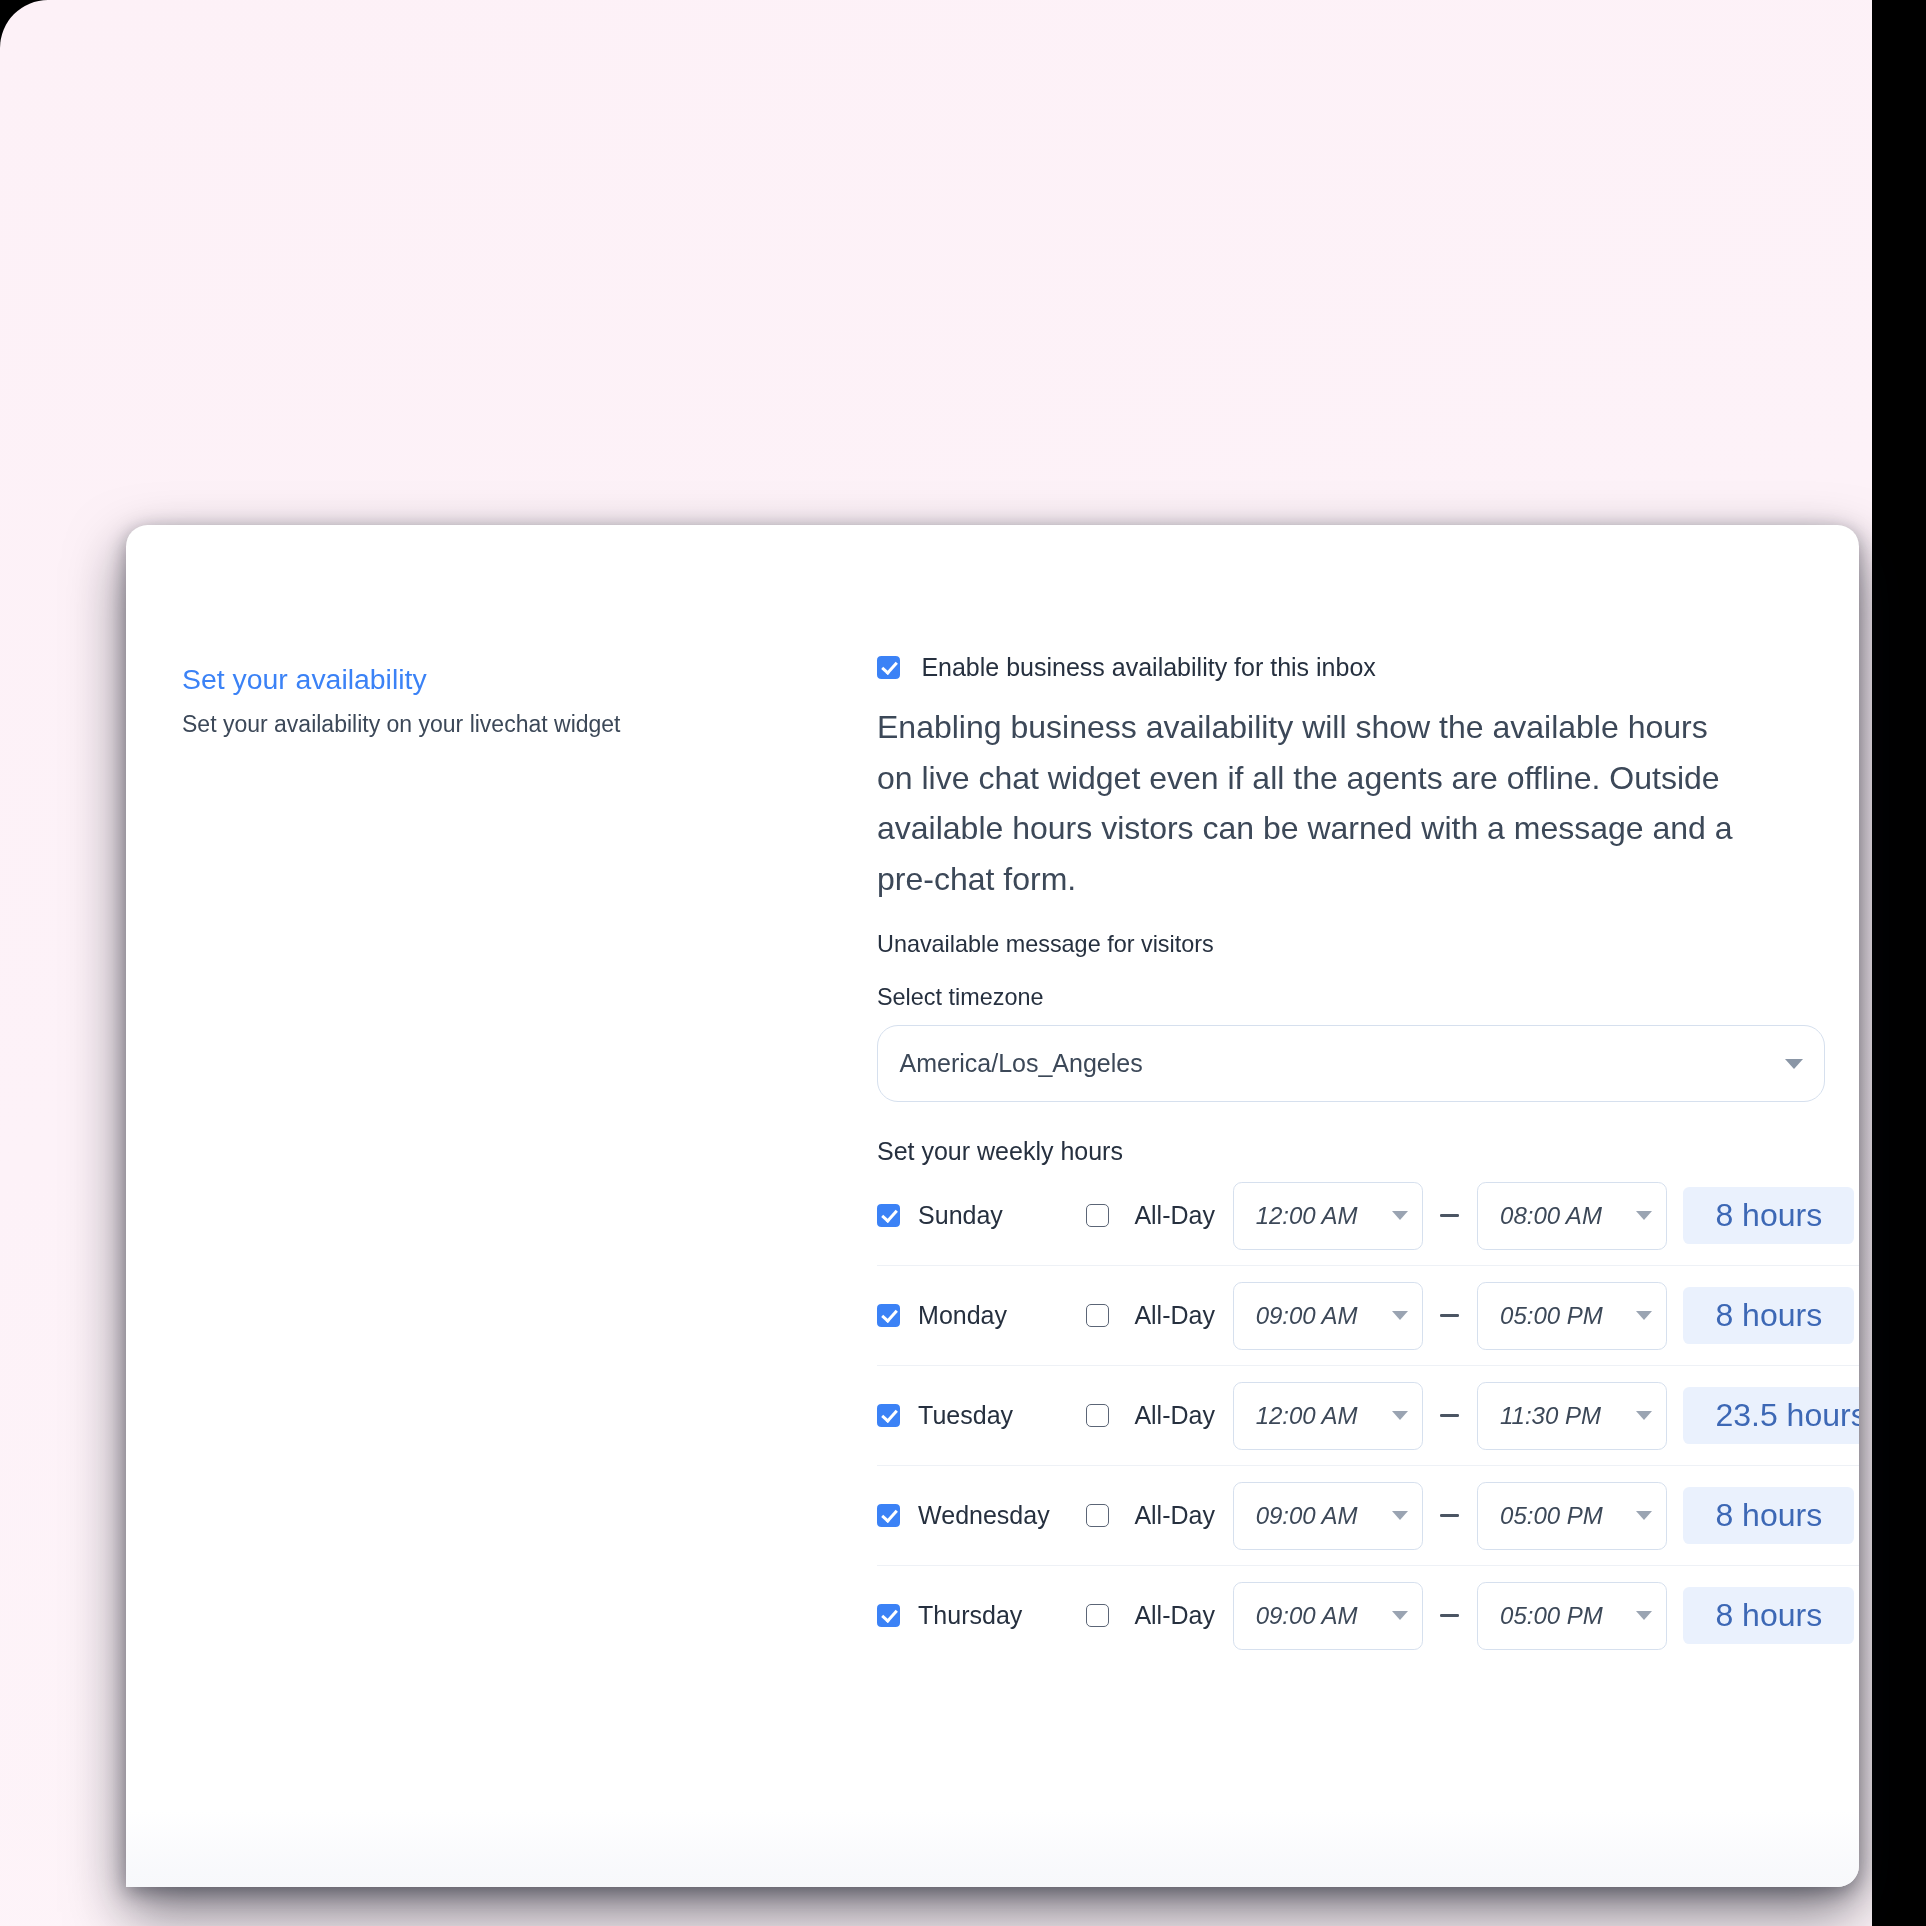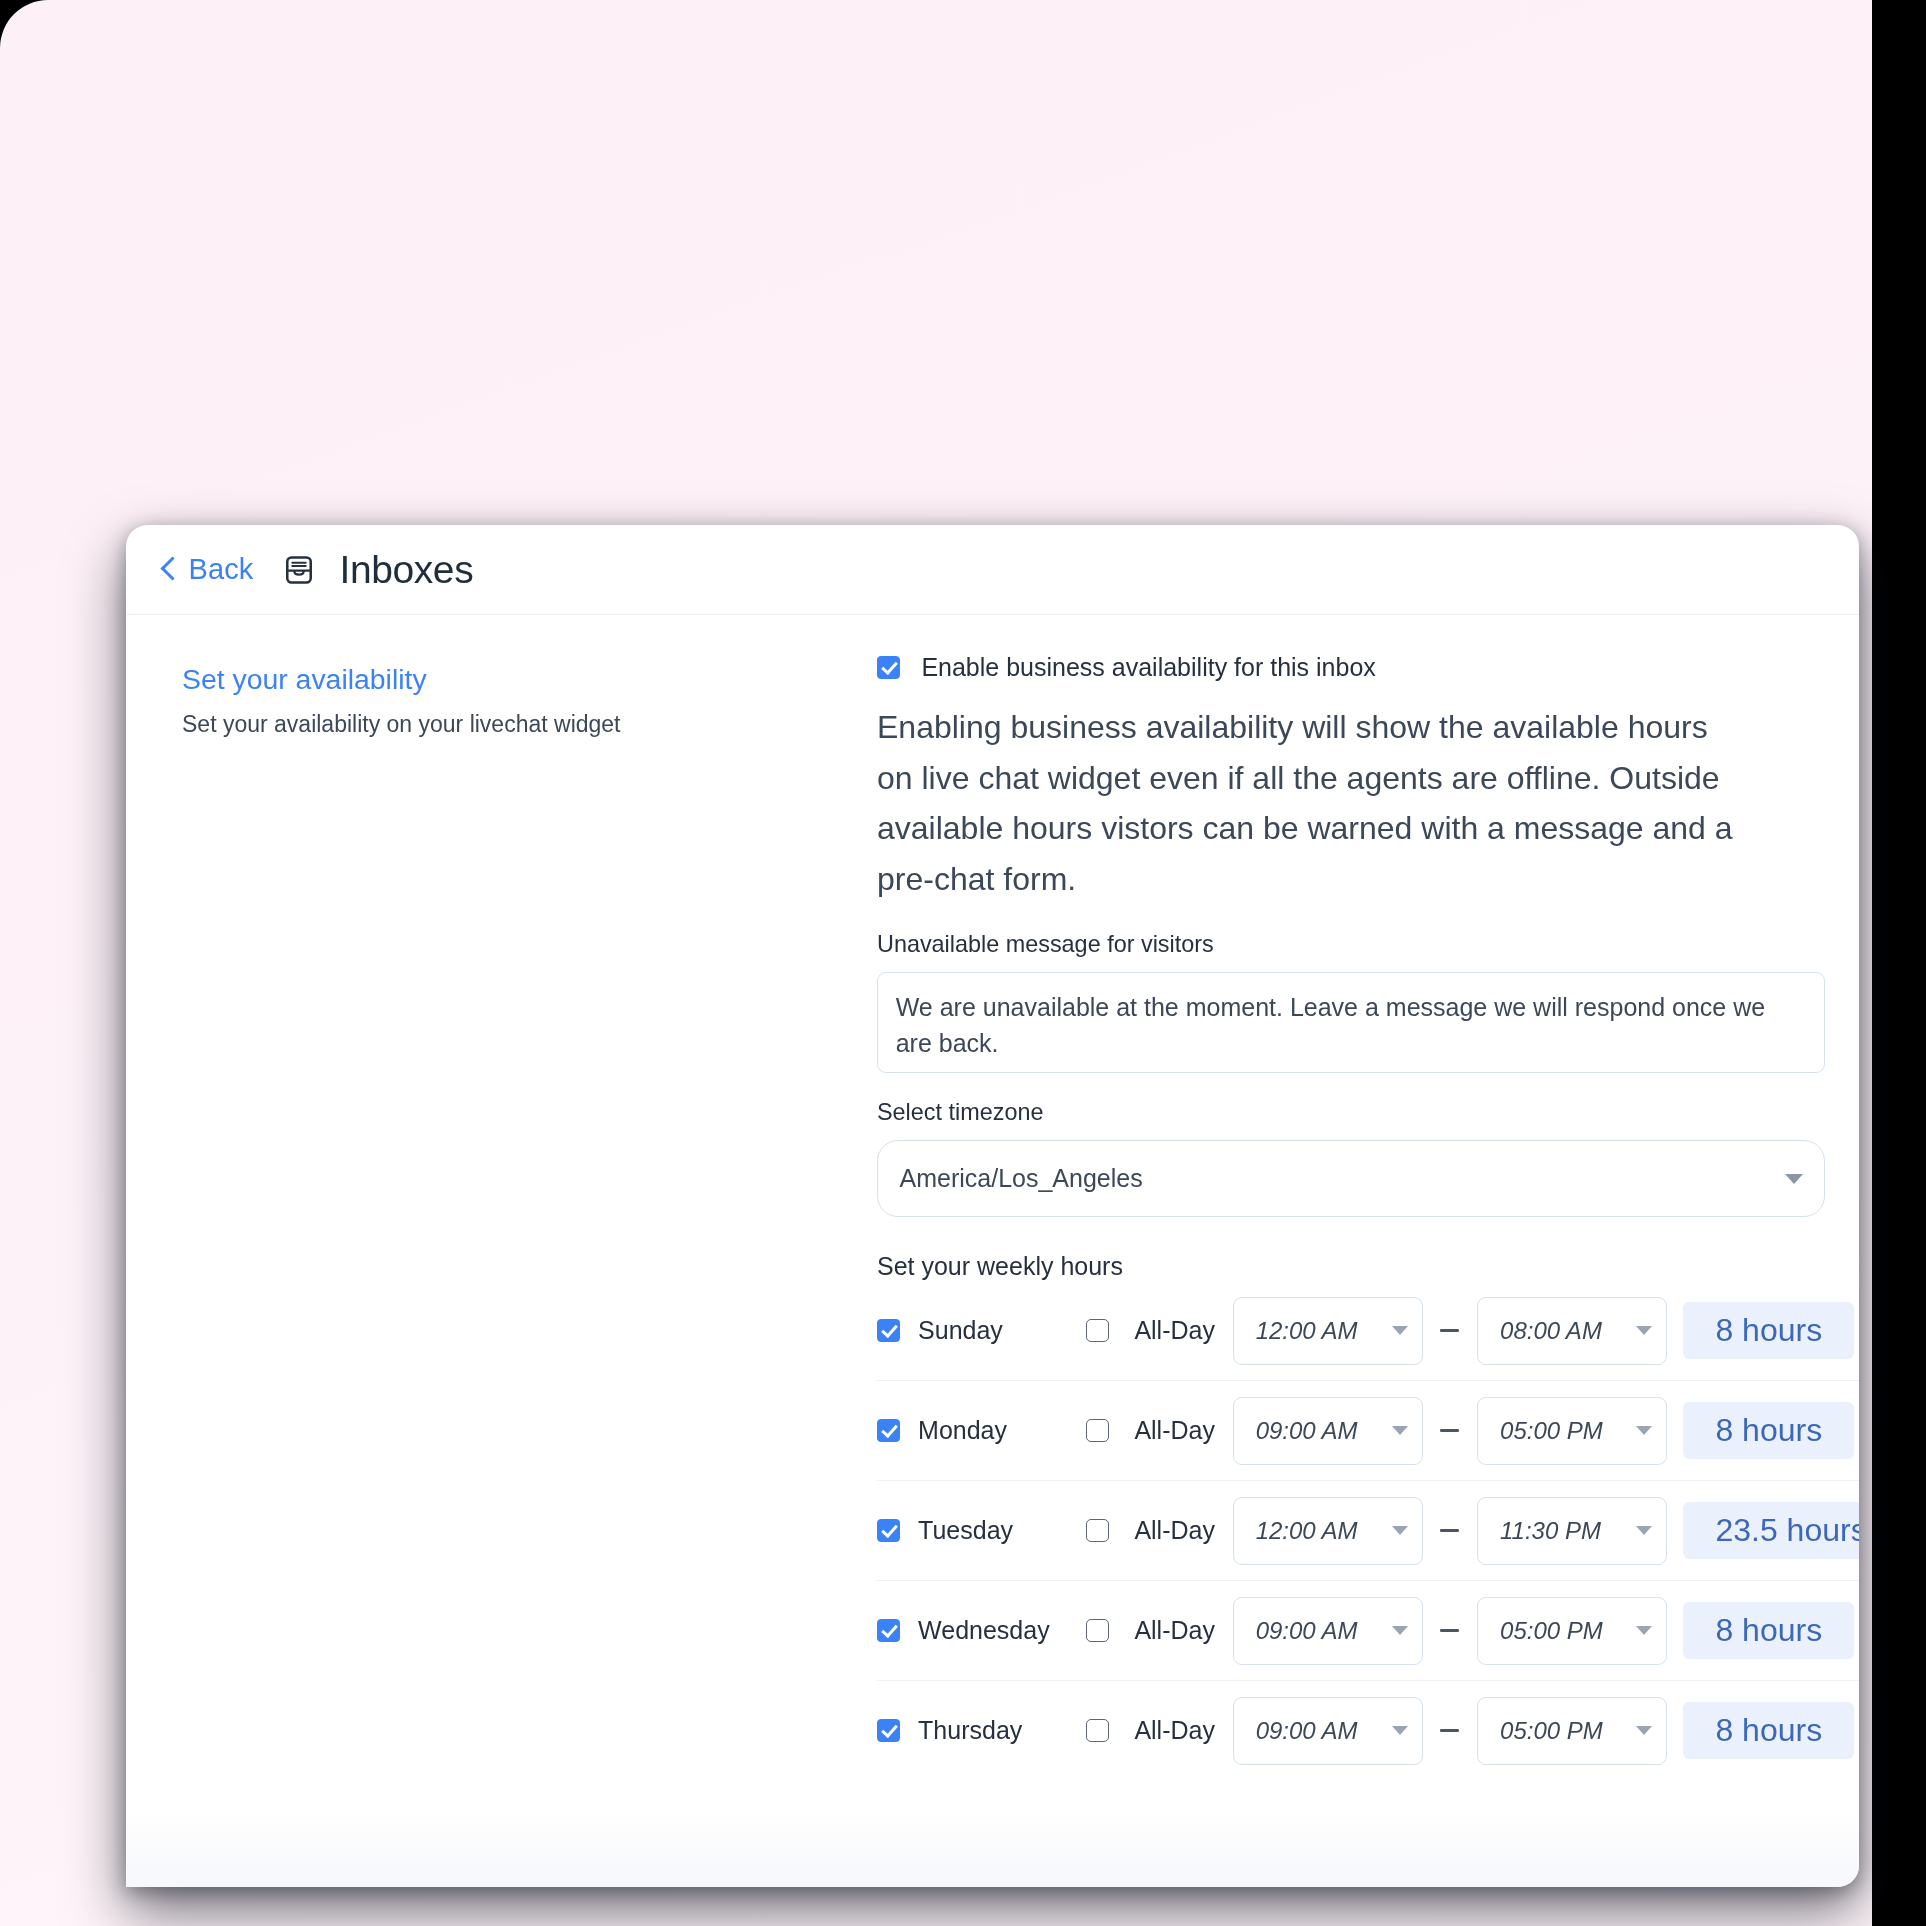--- a/index.html
+++ b/index.html
@@ -335,57 +335,39 @@
 </style>
 </head>
 <body>
 
 <div id="stage">
 
   <div class="backdrop"></div>
 
   <div class="app-card">
 
-    <div class="card-header">
-
-      <div class="back-link">
-        <span class="chev"></span>
-        <span>Back</span>
-      </div>
-
-      <svg class="inbox-icon" viewBox="0 0 24 24" fill="none">
-        <rect x="3.2" y="2.6" width="17.6" height="18.8" rx="3.2" stroke="#26303f" stroke-width="1.9"></rect>
-        <line x1="7" y1="6.6" x2="17" y2="6.6" stroke="#26303f" stroke-width="1.5" stroke-linecap="round"></line>
-        <line x1="7" y1="9.0" x2="17" y2="9.0" stroke="#26303f" stroke-width="1.5" stroke-linecap="round"></line>
-        <line x1="3.2" y1="12.4" x2="20.8" y2="12.4" stroke="#26303f" stroke-width="1.7"></line>
-        <path d="M8.6 12.4 L8.6 13.3 Q8.6 15.4 12 15.4 Q15.4 15.4 15.4 13.3 L15.4 12.4" stroke="#26303f" stroke-width="1.7" fill="none" stroke-linejoin="round"></path>
-      </svg>
-
-      <div class="page-title">Inboxes</div>
-    </div>
 
     <div class="card-body">
 
       <div class="left-col">
         <div class="left-title">Set your availability</div>
         <div class="left-sub">Set your availability on your livechat widget</div>
       </div>
 
       <div class="right-col">
 
         <div class="enable-row">
           <div class="cb checked"></div>
           <div class="enable-label">Enable business availability for this inbox</div>
         </div>
 
         <div class="desc">Enabling business availability will show the available hours on live chat widget even if all the agents are offline. Outside available hours vistors can be warned with a message and a pre-chat form.</div>
 
         <div class="field-label">Unavailable message for visitors</div>
 
-        <div class="textarea-box">We are unavailable at the moment. Leave a message we will respond once we are back.</div>
 
         <div class="field-label">Select timezone</div>
 
         <div class="select-box">
           <span>America/Los_Angeles</span>
           <span class="caret"></span>
         </div>
 
         <div class="weekly-head">Set your weekly hours</div>
 

